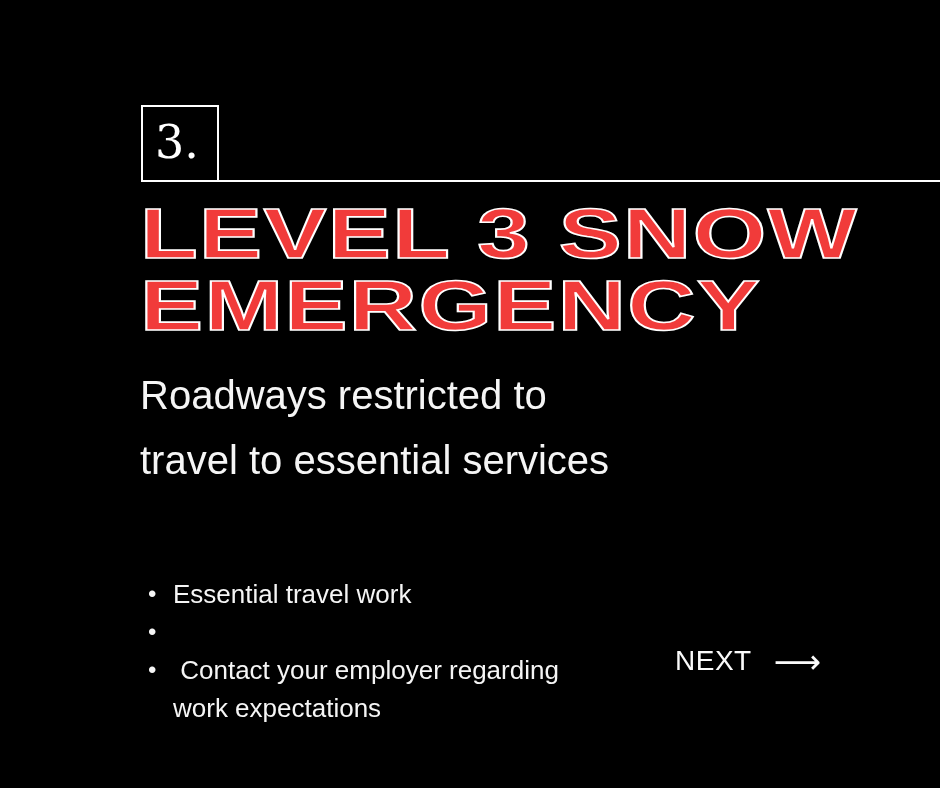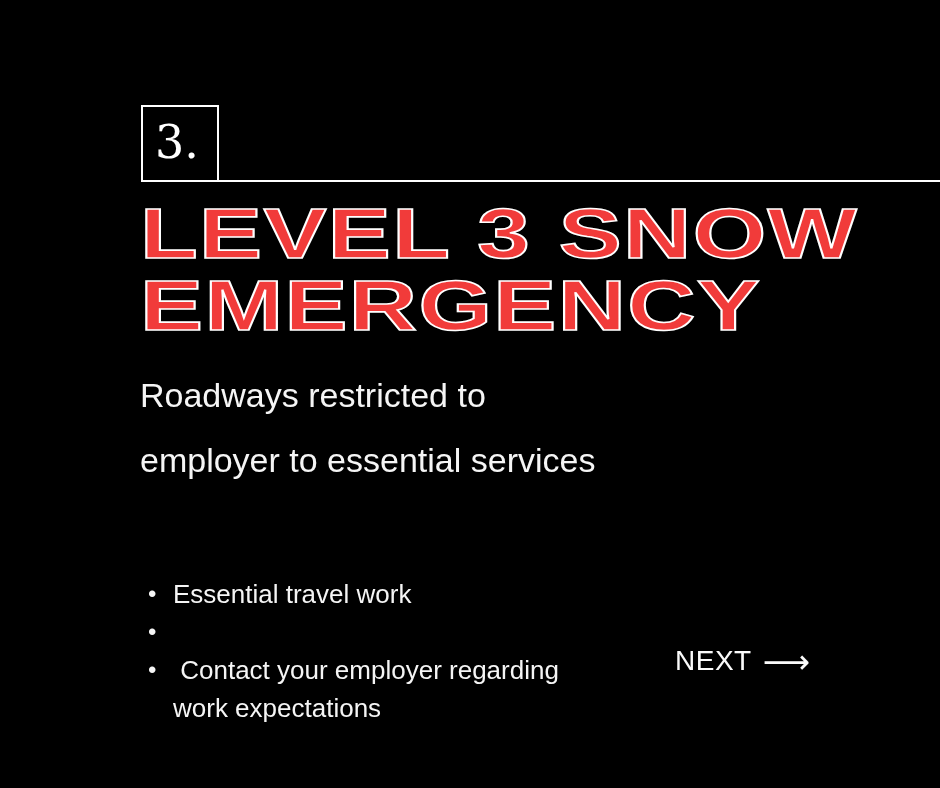--- a/index.html
+++ b/index.html
@@ -60,21 +60,21 @@
     color: var(--accent);
     -webkit-text-stroke: 1.6px #FFFFFF;
     white-space: nowrap;
   }
 
   
   .subtitle {
     position: absolute;
     left: 140px; top: 363px;
     font-weight: 300;
-    font-size: 34px;
+    font-size: 40px;
     line-height: 65px;
     color: var(--text);
     white-space: nowrap;
   }
 
   
   .bullets {
     position: absolute;
     left: 145px; top: 575px;
     list-style: none;
@@ -95,21 +95,21 @@
     white-space: pre-wrap;
     max-width: 442px;
   }
 
   
   .next-button {
     position: absolute;
     left: 675px; top: 644px;
     display: flex;
     align-items: center;
-    gap: 11px;
+    gap: 22px;
     color: #FFFFFF;
     cursor: pointer;
     background: none;
     border: none;
   }
   .next-label {
     font-size: 28px;
     font-weight: 400;
     letter-spacing: 0.5px;
     color: #FAFAFA;
@@ -136,21 +136,21 @@
 
   <div class="header-rule"></div>
 
   <div class="title">
     <div>LEVEL 3 SNOW</div>
     <div>EMERGENCY</div>
   </div>
 
   <div class="subtitle">
     <div>Roadways restricted to</div>
-    <div>employer to essential services</div>
+    <div>travel to essential services</div>
   </div>
 
   <ul class="bullets">
     <li class="bullet-item">
       <span class="bullet-dot">•</span>
       <span class="bullet-text">Essential travel work</span>
     </li>
     <li class="bullet-item">
       <span class="bullet-dot">•</span>
     </li>

